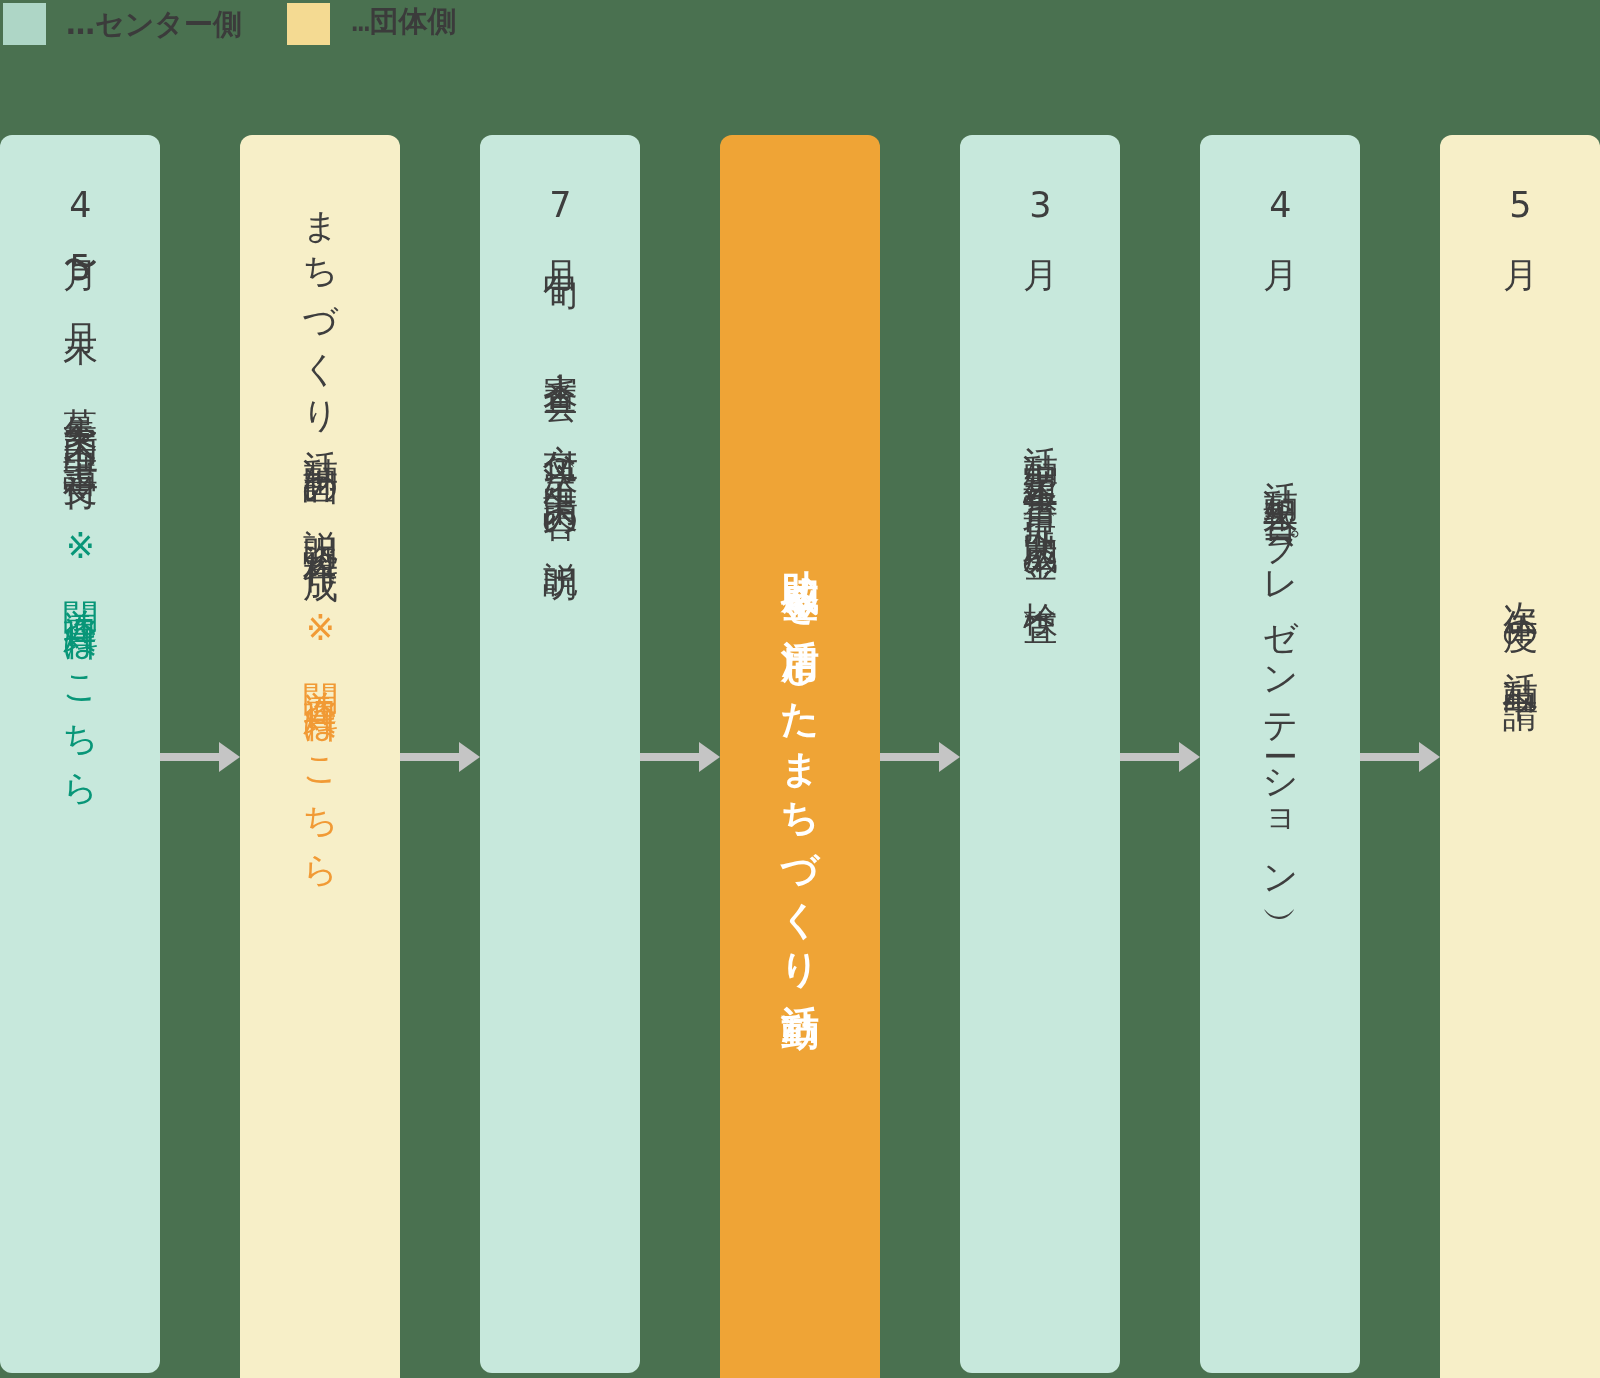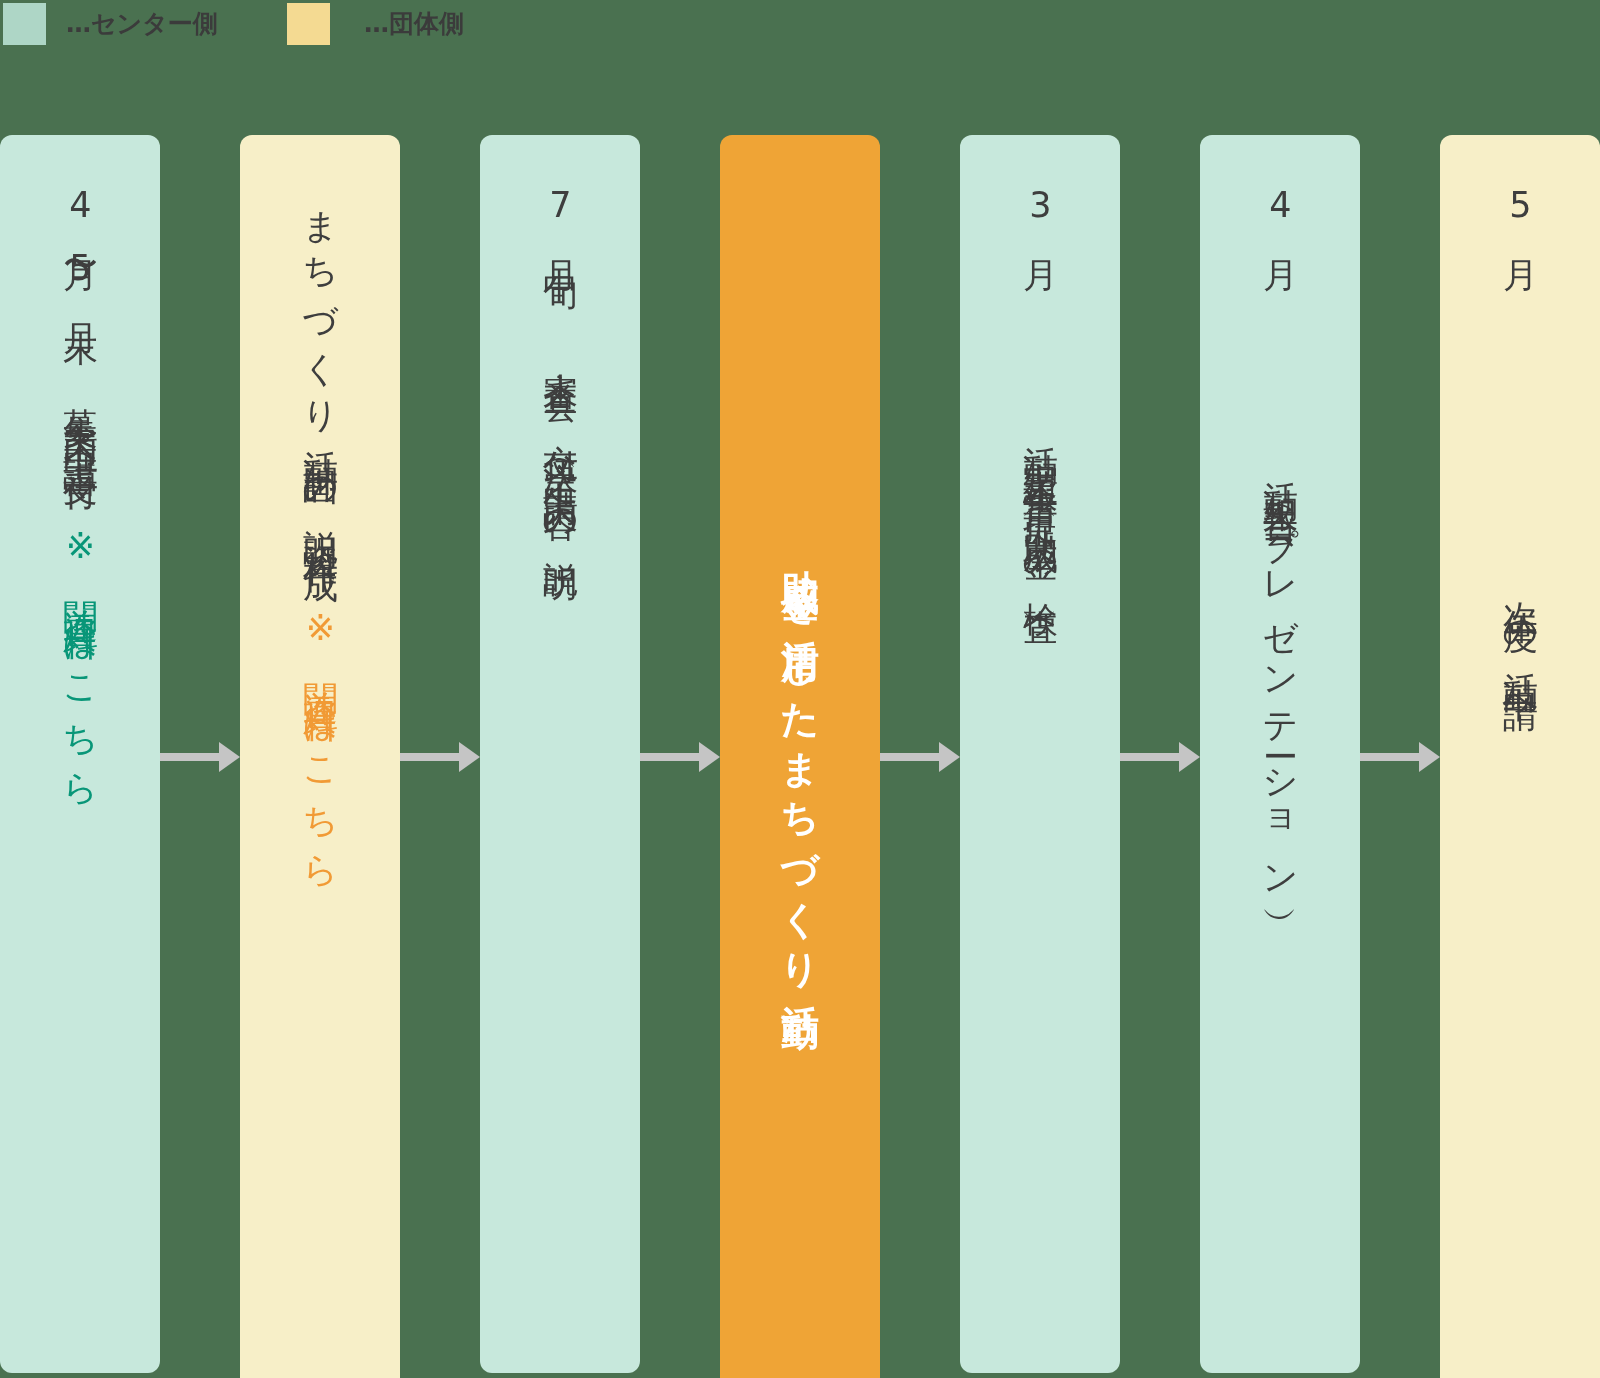--- a/index.html
+++ b/index.html
@@ -10,24 +10,24 @@
   }
   .stage{position:relative;width:1600px;height:1378px;background:#4a7150;}
 
   
   .legend{position:absolute;left:0;top:0;height:48px;}
   .swatch{position:absolute;top:3px;width:43px;height:42px;}
   .swatch.sw-center{left:3px;background:#aed6c6;}
   .swatch.sw-group{left:287px;background:#f4da92;}
   .legend-label{
     position:absolute;top:0;height:48px;line-height:48px;
-    font-size:25px;font-weight:700;color:#3b3b3b;white-space:nowrap;
+    font-size:29px;font-weight:700;color:#3b3b3b;white-space:nowrap;
   }
   .legend-label.lb-center{left:66px;}
-  .legend-label.lb-group{left:364px;}
+  .legend-label.lb-group{left:352px;font-family:Liberation Mono, monospace;}
 
   
   .column{
     position:absolute;top:135px;width:160px;
     border-radius:12px;
     display:flex;justify-content:center;align-items:stretch;
     box-sizing:border-box;padding-top:50px;
   }
   .column.center{background:#c7e8dc;height:1238px;}
   .column.group{background:#f7efc8;height:1260px;}   

